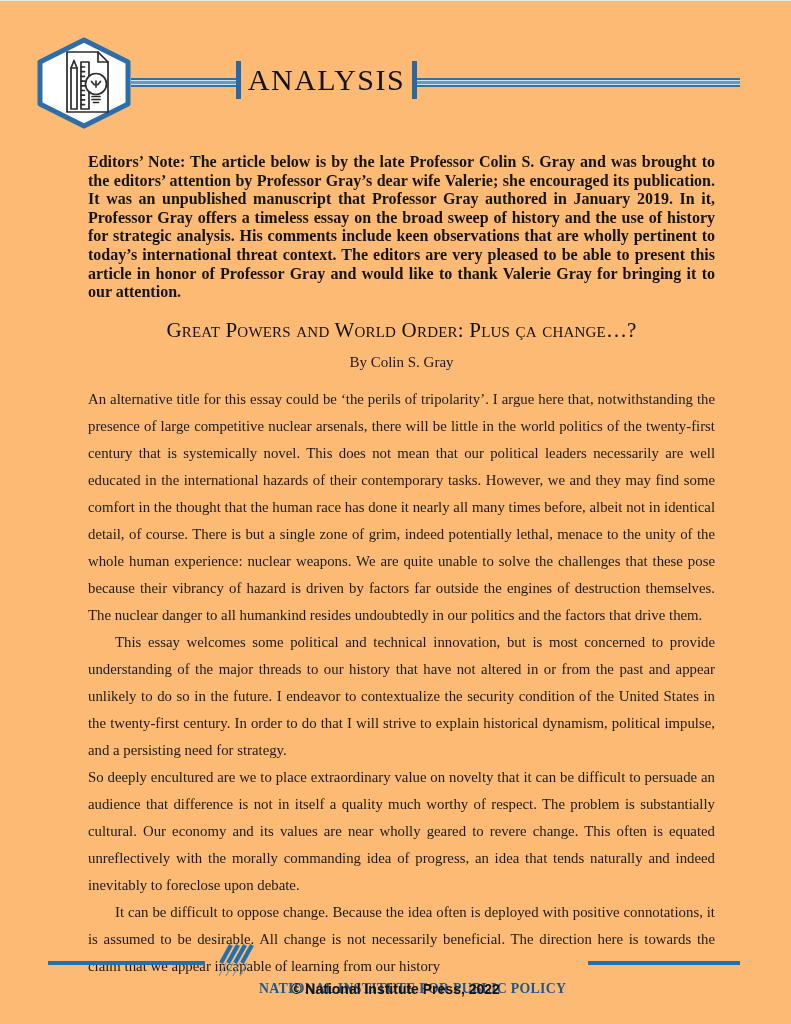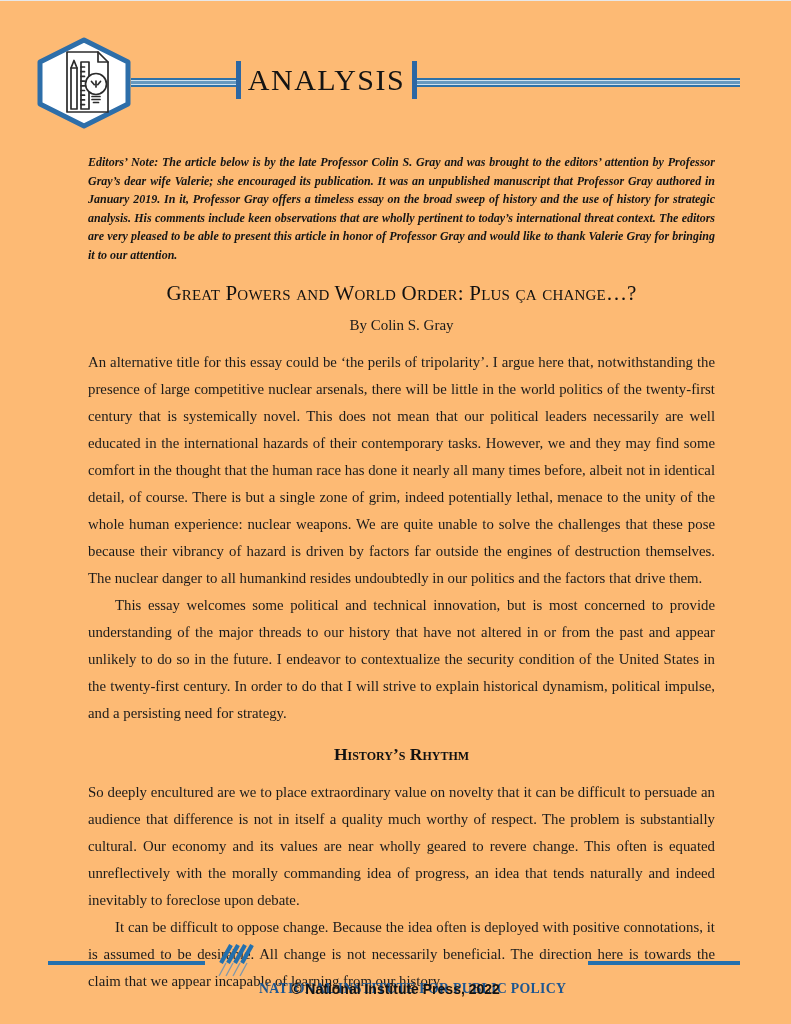--- a/index.html
+++ b/index.html
@@ -31,22 +31,22 @@
   .tick-right{left:412px;}
   .masthead-title{
     position:absolute;left:241px;top:57px;width:171px;height:43px;
     display:flex;align-items:center;justify-content:center;
     font-size:30px;letter-spacing:1.5px;color:#141414;
   }
 
   
   .content{position:absolute;left:88px;top:152px;width:627px;}
   .editors-note{
-    font-weight:bold;font-style:italic;
-    font-size:12px;line-height:18.6px;
+    font-weight:bold;
+    font-size:16px;line-height:18.6px;
     text-align:justify;margin:0 0 16px 0;color:#151515;
   }
   .article-title{
     font-variant:small-caps;font-weight:normal;
     font-size:21px;letter-spacing:0.2px;
     text-align:center;margin:0 0 11px 0;color:#111;
   }
   .byline{text-align:center;font-size:15px;margin:0 0 15px 0;}
   .section-heading{
     font-variant:small-caps;font-weight:bold;
@@ -118,21 +118,20 @@
     <h2 class="article-title">Great Powers and World Order: Plus ça change…?</h2>
 
     <div class="byline">By Colin S. Gray</div>
 
     <section class="section">
       <p class="body-para">An alternative title for this essay could be ‘the perils of tripolarity’. I argue here that, notwithstanding the presence of large competitive nuclear arsenals, there will be little in the world politics of the twenty-first century that is systemically novel. This does not mean that our political leaders necessarily are well educated in the international hazards of their contemporary tasks. However, we and they may find some comfort in the thought that the human race has done it nearly all many times before, albeit not in identical detail, of course. There is but a single zone of grim, indeed potentially lethal, menace to the unity of the whole human experience: nuclear weapons. We are quite unable to solve the challenges that these pose because their vibrancy of hazard is driven by factors far outside the engines of destruction themselves. The nuclear danger to all humankind resides undoubtedly in our politics and the factors that drive them.</p>
       <p class="body-para indent">This essay welcomes some political and technical innovation, but is most concerned to provide understanding of the major threads to our history that have not altered in or from the past and appear unlikely to do so in the future. I endeavor to contextualize the security condition of the United States in the twenty-first century. In order to do that I will strive to explain historical dynamism, political impulse, and a persisting need for strategy.</p>
     </section>
 
     <section class="section">
-      <h3 class="section-heading">History’s Rhythm</h3>
       <p class="body-para">So deeply encultured are we to place extraordinary value on novelty that it can be difficult to persuade an audience that difference is not in itself a quality much worthy of respect. The problem is substantially cultural. Our economy and its values are near wholly geared to revere change. This often is equated unreflectively with the morally commanding idea of progress, an idea that tends naturally and indeed inevitably to foreclose upon debate.</p>
       <p class="body-para indent">It can be difficult to oppose change. Because the idea often is deployed with positive connotations, it is assumed to be desirable. All change is not necessarily beneficial. The direction here is towards the claim that we appear incapable of learning from our history</p>
     </section>
 
   </div>
 
   <div class="footer-rule footer-rule-left"></div>
 
   <svg class="footer-logo" width="38" height="36" viewBox="0 0 38 36" aria-hidden="true">
     <g stroke="#2470ad" stroke-width="4.2" stroke-linecap="butt">

